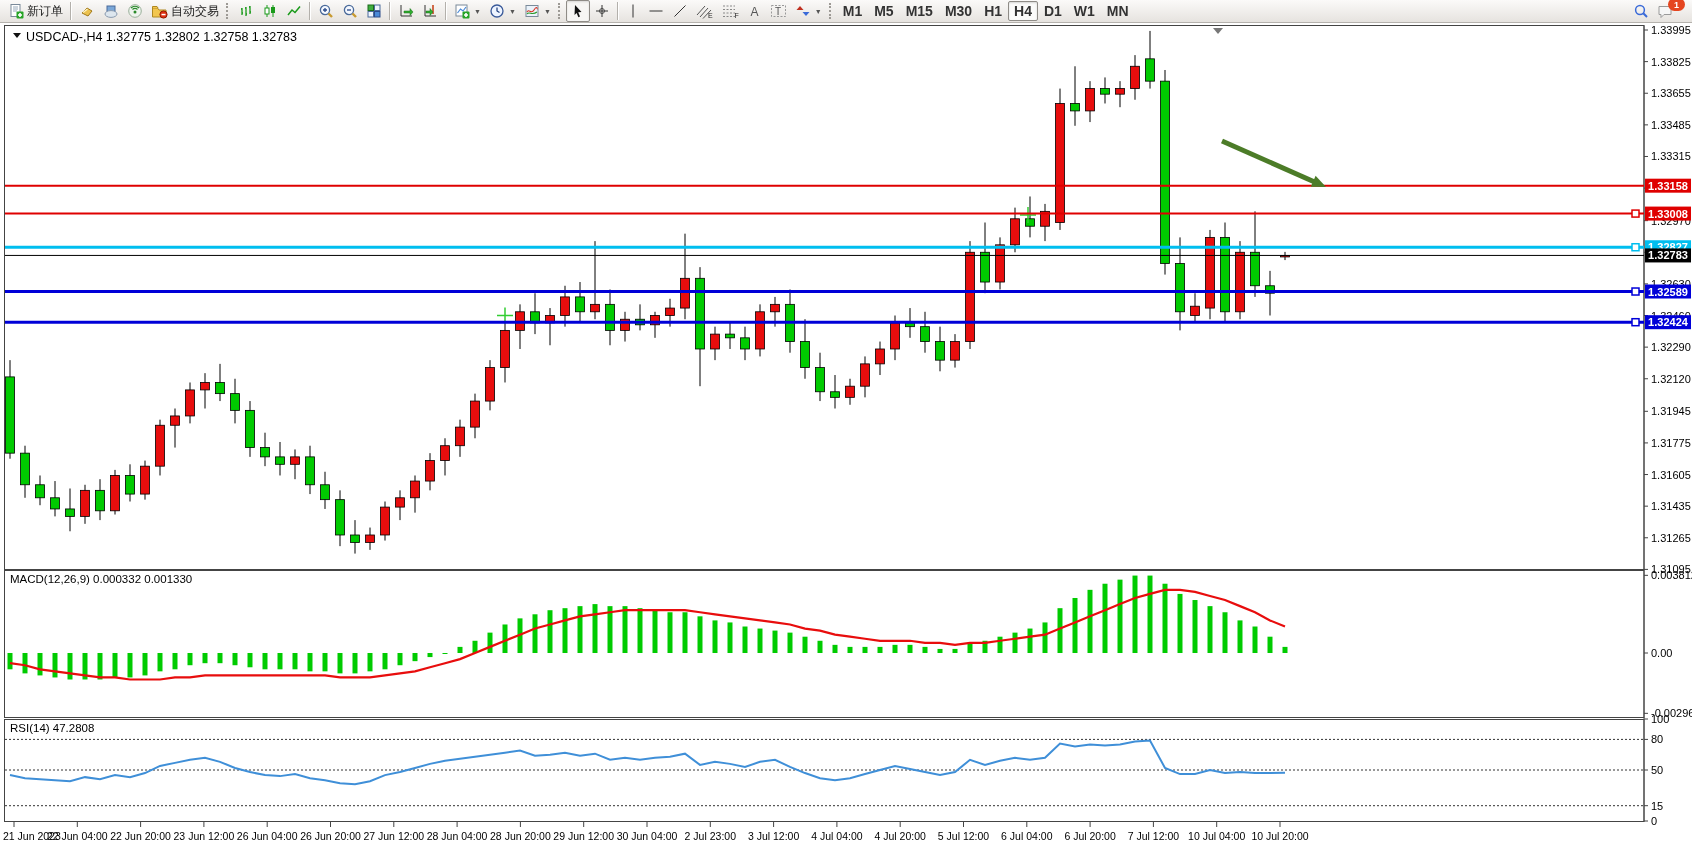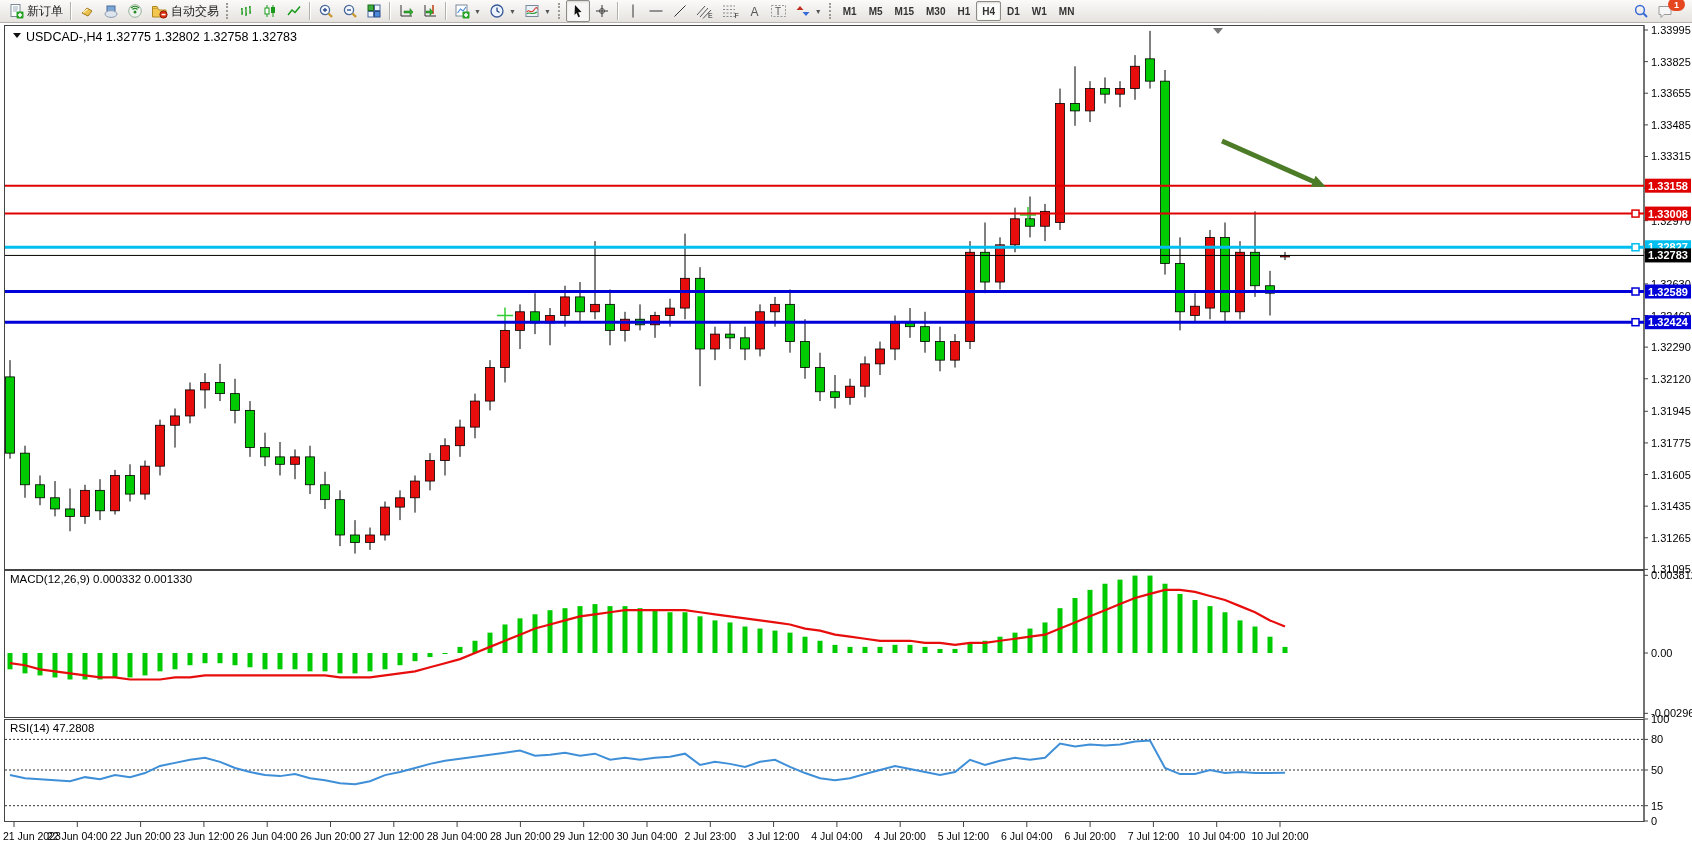--- a/index.html
+++ b/index.html
@@ -6,21 +6,21 @@
     font-family:"Liberation Sans",sans-serif;-webkit-font-smoothing:antialiased;}
   
   .toolbar{height:22px;display:flex;align-items:center;background:linear-gradient(#fbfaf9,#e6e3df);
     border-bottom:1px solid #b5b2ad;padding:0 4px;white-space:nowrap;}
   .tb-btn{height:20px;display:flex;align-items:center;gap:3px;padding:0 3px;border:1px solid transparent;
     border-radius:2px;font-size:12px;color:#222;cursor:default;}
   .tb-btn.active{border:1px solid #8f8c87;background:#f7f6f4;box-shadow:inset 0 1px 2px rgba(0,0,0,.12);}
   .tb-sep{width:0;height:18px;border-left:1px solid #b3b0ab;border-right:1px solid #ffffff;margin:0 3px;}
   .tb-grip{width:3px;height:16px;margin:0 3px;border-left:2px dotted #9d9a95;}
   .caret{font-size:7px;color:#555;margin-left:1px;}
-  .tf-btn{font-size:10px;font-weight:bold;color:#333;padding:0 5px;height:18px;display:flex;align-items:center;
+  .tf-btn{font-size:14px;font-weight:bold;color:#333;padding:0 5px;height:18px;display:flex;align-items:center;
     border:1px solid transparent;border-radius:2px;}
   .tf-btn.active{border:1px solid #8f8c87;background:#fbfbfa;box-shadow:inset 0 1px 2px rgba(0,0,0,.15);}
   .spacer{flex:1;}
   .chat-wrap{position:relative;margin-right:10px;}
   .chat-badge{position:absolute;top:-3px;right:-8px;min-width:13px;height:13px;border-radius:8px;background:#e5451f;
     color:#fff;font-size:9px;font-weight:bold;display:flex;align-items:center;justify-content:center;padding:0 2px;}
   
   .chart-area{position:relative;width:1692px;height:824px;background:#fff;}
   svg text{font-family:"Liberation Sans",sans-serif;}
 </style>

